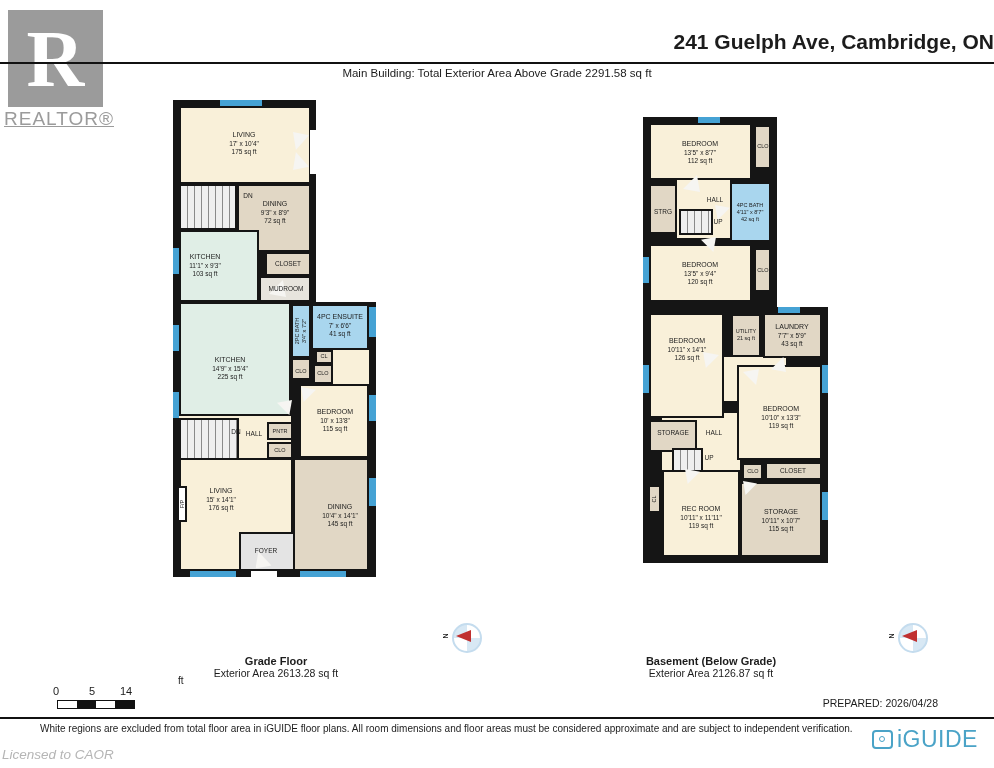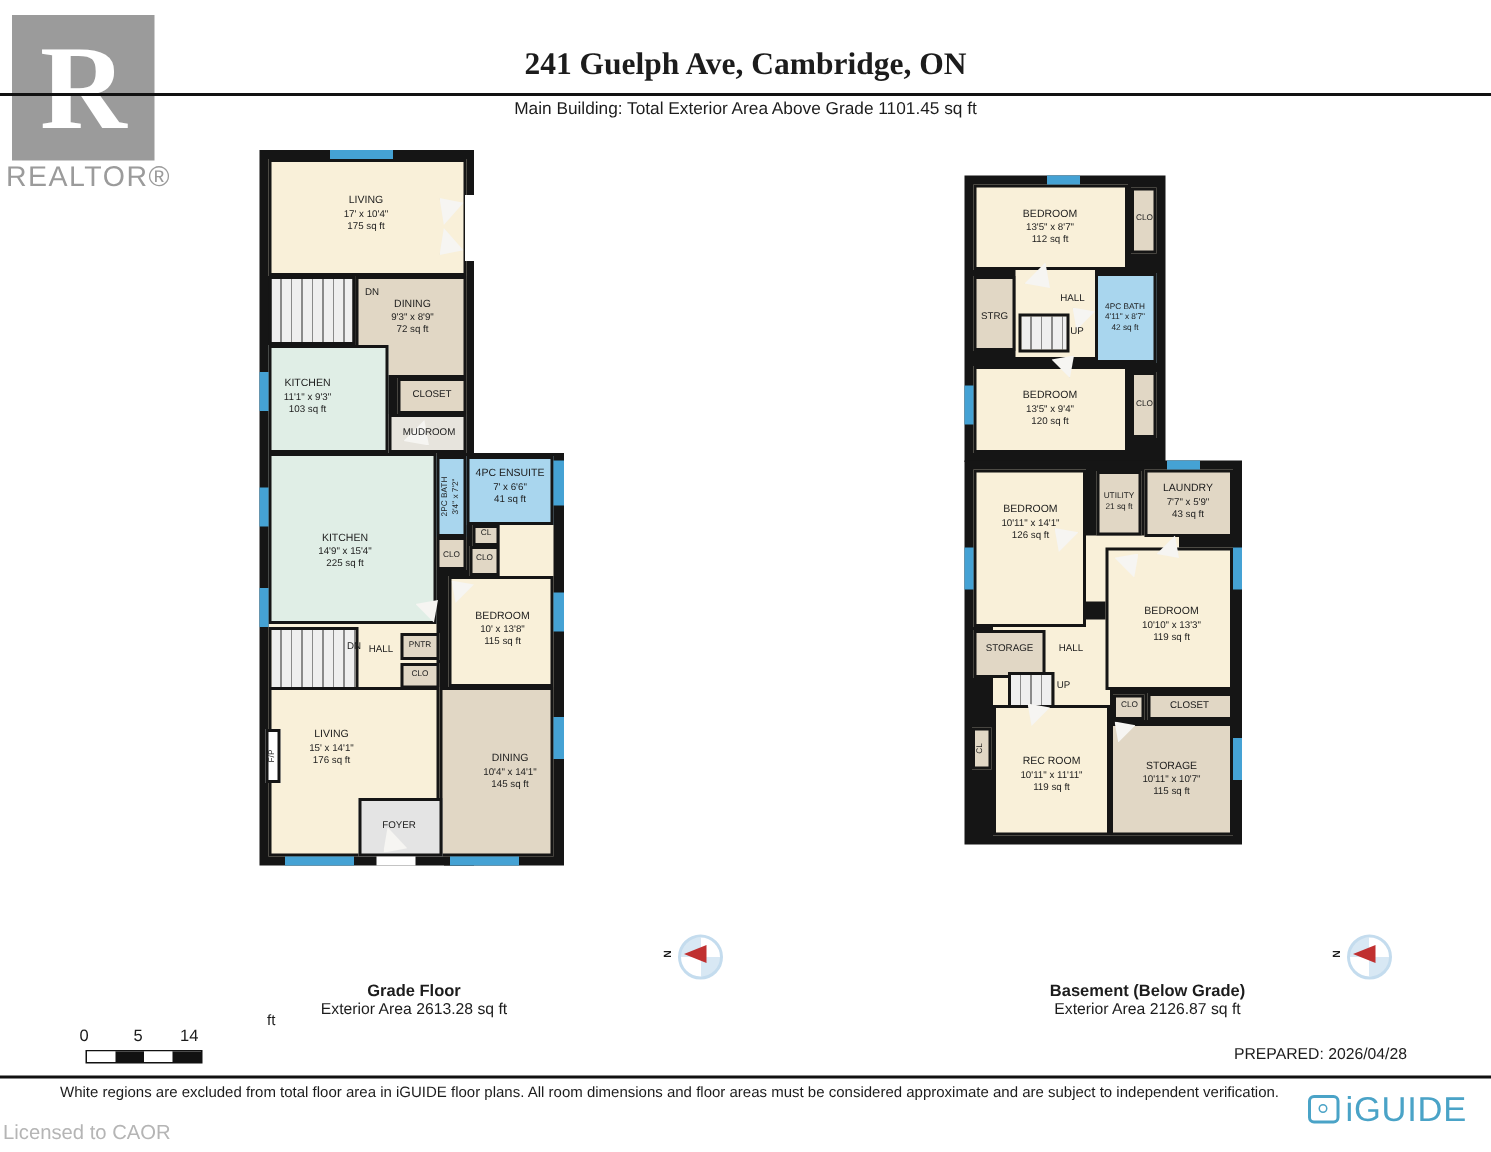--- a/index.html
+++ b/index.html
@@ -1,30 +1,30 @@
 <!DOCTYPE html>
 <html><head>
 <meta charset="utf-8">
 <style>
   html,body{margin:0;padding:0;}
   body{width:994px;height:768px;position:relative;background:#fff;
        font-family:"Liberation Sans",sans-serif;color:#1c1c1c;overflow:hidden;}
   .abs{position:absolute;}
 
   
-  .title{left:0;right:0;top:30px;text-align:center;font-size:21px;font-weight:bold;font-family:Liberation Serif, serif;}
+  .title{left:0;right:0;top:30px;text-align:right;font-size:21px;font-weight:bold;}
   .subtitle{left:0;right:0;top:67px;text-align:center;font-size:11.5px;}
   .hline{left:0;right:0;top:62px;height:2px;background:#111;}
   .hline2{left:0;right:0;top:717px;height:2px;background:#111;}
 
   
   .rbox{left:8px;top:10px;width:95px;height:97px;background:#9b9b9b;
         display:flex;align-items:center;justify-content:center;}
   .rbox .r{font-family:"Liberation Serif",serif;font-weight:bold;font-size:80px;color:#fff;line-height:1;}
-  .rword{left:4px;top:108px;width:110px;text-align:center;font-size:19px;color:#9b9b9b;letter-spacing:1px;}
+  .rword{left:4px;top:108px;width:110px;text-align:center;font-size:19px;color:#9b9b9b;letter-spacing:1px;text-decoration:underline;}
 
   
   .plan{position:absolute;}
   .wall{position:absolute;background:#151515;}
   .room{position:absolute;box-sizing:border-box;border:2px solid #151515;}
   .fill{position:absolute;box-sizing:border-box;}
   .cream{background:#f9f0d9;}
   .tan{background:#e1d7c5;}
   .mint{background:#e0eee6;}
   .blue{background:#a9d6ee;}
@@ -61,37 +61,37 @@
   .compass .n{position:absolute;left:-9px;top:50%;transform:translateY(-50%) rotate(-90deg);font-size:7px;font-weight:bold;}
 
   
   .scalebar{left:57px;top:700px;width:76px;height:7px;border:1px solid #111;display:flex;}
   .scalebar div{height:100%;}
   .tick{position:absolute;font-size:11px;}
 
   
   .prepared{right:56px;top:697px;font-size:10.5px;}
   .disclaimer{left:40px;top:723px;font-size:10px;}
-  .licensed{left:2px;top:747px;font-size:13.5px;color:#b5b5b5;}
+  .licensed{left:2px;top:747px;font-size:13.5px;color:#b5b5b5;font-style:italic;}
   .iguide{left:872px;top:726px;display:flex;align-items:center;gap:4px;}
   .iguide .icon{width:17px;height:15px;border:2.5px solid #4aa3c7;border-radius:4px;position:relative;}
   .iguide .icon::after{content:"";position:absolute;left:4.5px;top:3.5px;width:4px;height:4px;
       border:1.5px solid #4aa3c7;border-radius:50%;}
   .iguide .txt{font-size:23px;color:#4aa3c7;letter-spacing:.5px;}
 </style>
 </head>
 <body>
 
 <div class="abs rbox">
   <span class="r">R</span>
 </div>
 <div class="abs rword">REALTOR®</div>
 <div class="abs title">241 Guelph Ave, Cambridge, ON</div>
 <div class="abs hline"></div>
-<div class="abs subtitle">Main Building: Total Exterior Area Above Grade 1101.45 sq ft</div>
+<div class="abs subtitle">Main Building: Total Exterior Area Above Grade 2291.58 sq ft</div>
 
 <div class="plan" style="left:173px;top:100px;width:206px;height:477px;">
   <div class="wall" style="left:0;top:0;width:143px;height:477px;"></div>
   <div class="wall" style="left:123px;top:202px;width:80px;height:275px;"></div>
 
   <div class="fill cream" style="left:6px;top:316px;width:112px;height:42px;"></div>
   <div class="fill cream" style="left:160px;top:250px;width:36px;height:34px;"></div>
 
   <div class="room cream" style="left:6px;top:6px;width:132px;height:78px;"></div>
   <div class="room tan" style="left:64px;top:84px;width:74px;height:68px;"></div>
@@ -345,21 +345,21 @@
 <div class="compass" style="left:898px;top:623px;">
   <div class="circ"></div>
   <div class="arrow"></div>
   <div class="n">N</div>
 </div>
 
 <div class="cap" style="left:276px;top:655px;">
   <span class="c1">Grade Floor</span>
   <span class="c2">Exterior Area 2613.28 sq ft</span>
 </div>
-<div class="cap" style="left:765px;top:655px;">
+<div class="cap" style="left:711px;top:655px;">
   <span class="c1">Basement (Below Grade)</span>
   <span class="c2">Exterior Area 2126.87 sq ft</span>
 </div>
 
 <span class="abs tick" style="left:53px;top:685px;">0</span>
 <span class="abs tick" style="left:89px;top:685px;">5</span>
 <span class="abs tick" style="left:120px;top:685px;">14</span>
 <div class="abs scalebar">
   <div style="width:19px;background:#fff;"></div>
   <div style="width:19px;background:#111;"></div>

